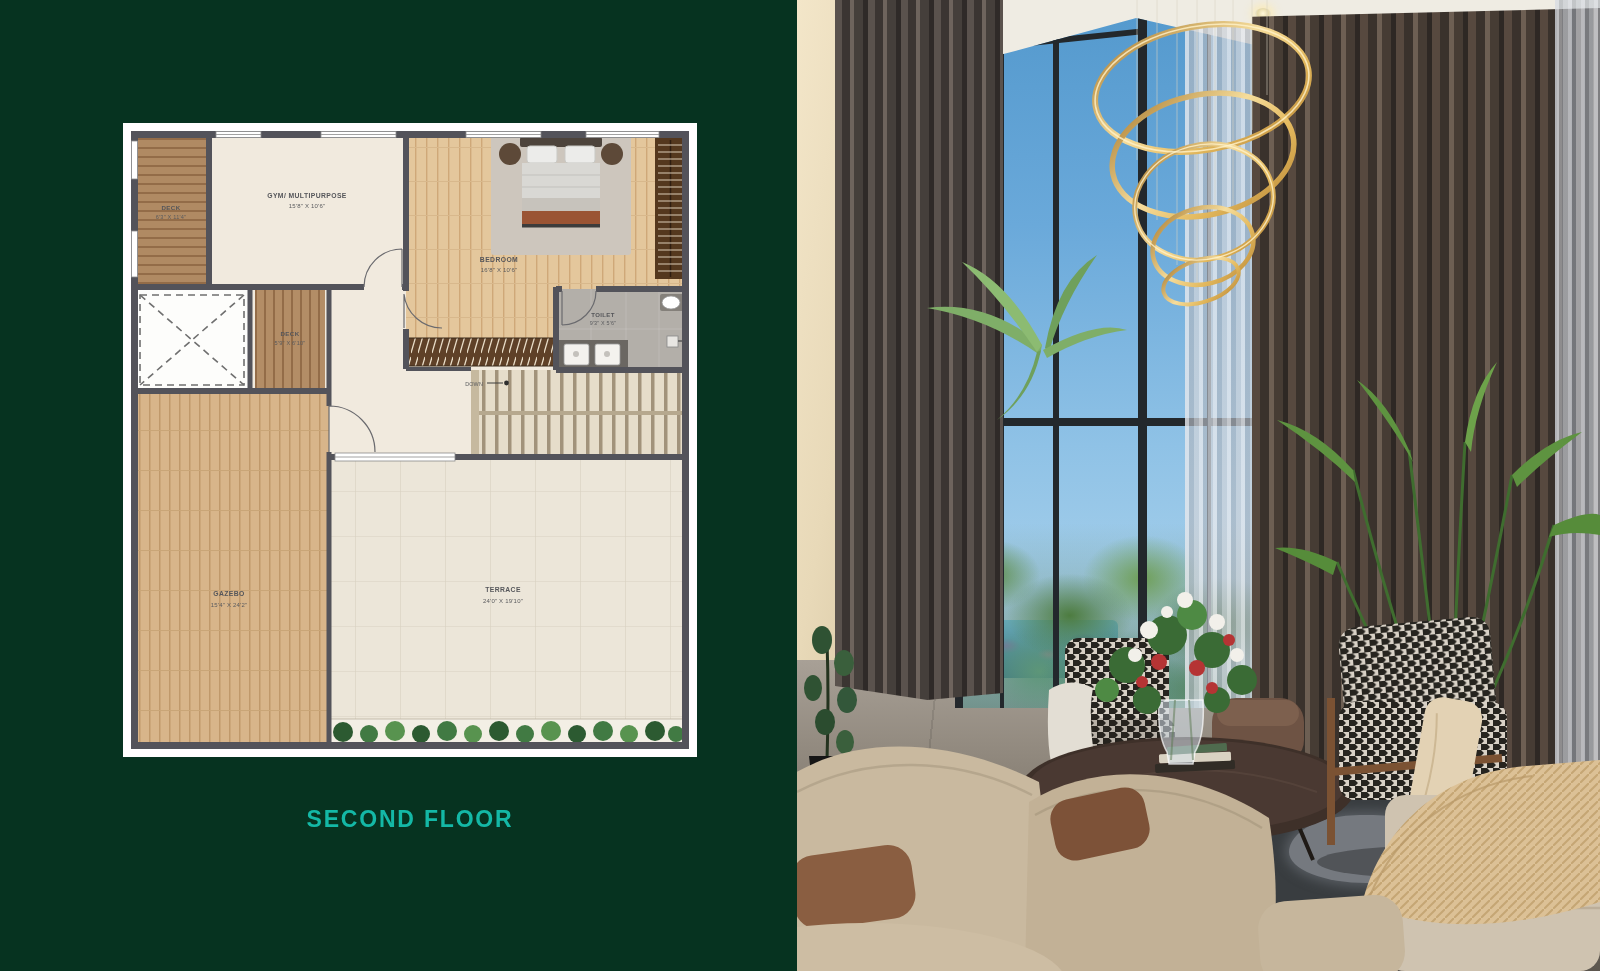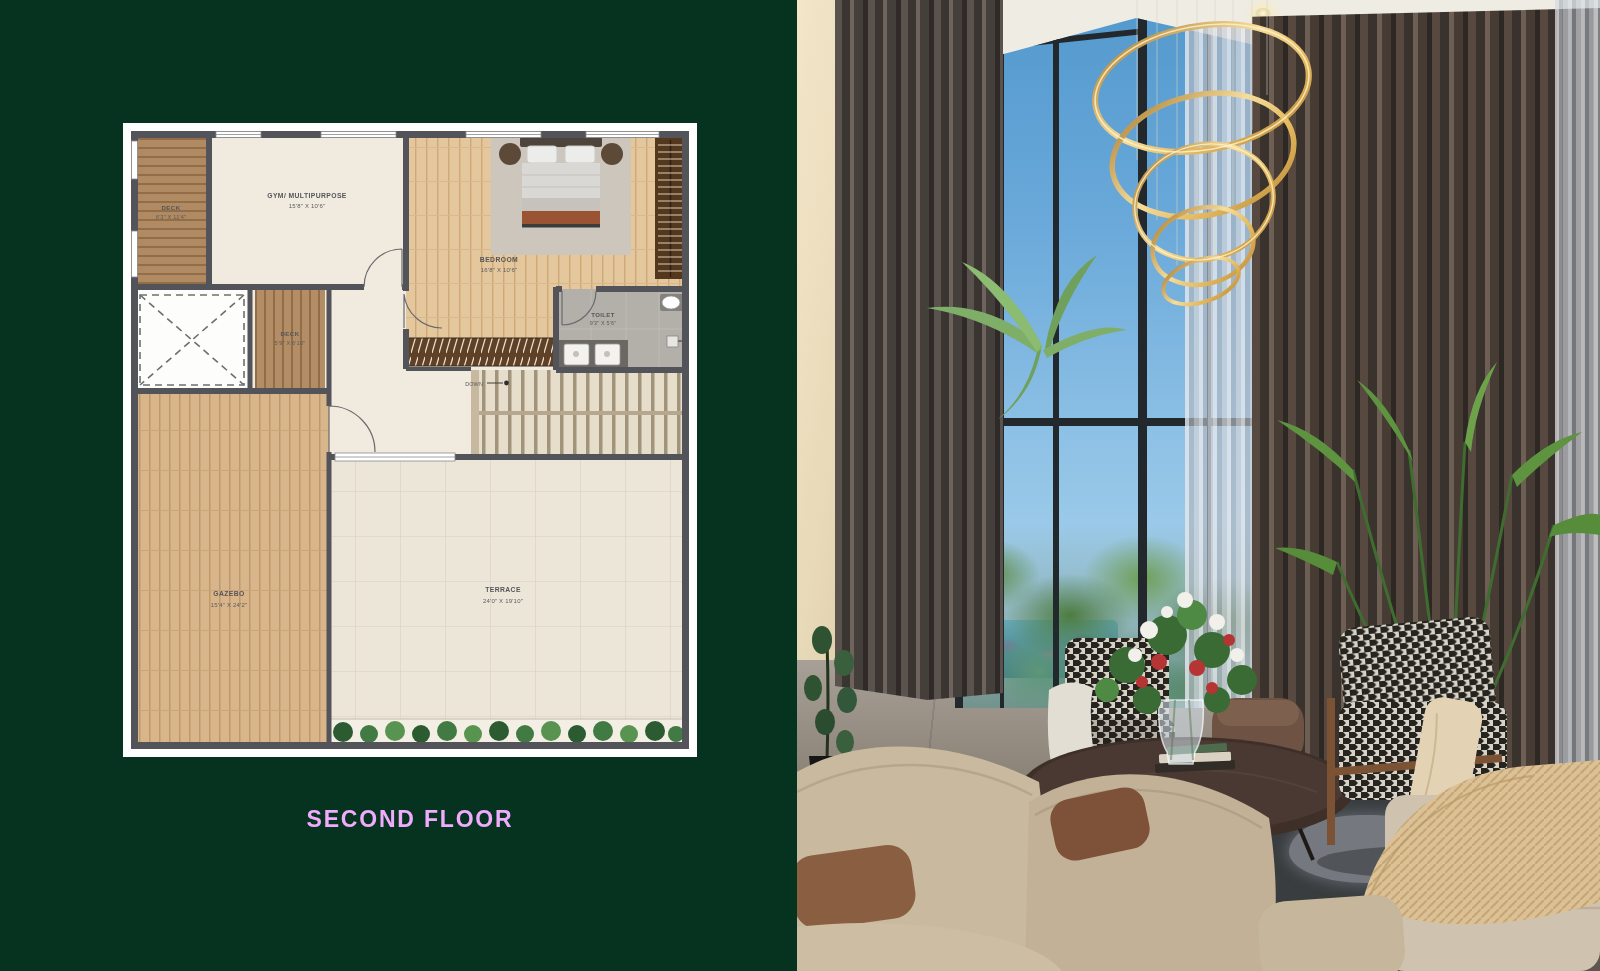--- a/index.html
+++ b/index.html
@@ -3,21 +3,21 @@
 <meta charset="utf-8">
 <style>
   html,body{margin:0;padding:0;background:#063320;}
   #canvas{position:relative;width:1600px;height:971px;overflow:hidden;
     background:#063320;font-family:"Liberation Sans",sans-serif;}
   
   #plan-card{position:absolute;left:123px;top:123px;width:558px;height:618px;
     background:#ffffff;padding:8px;}
   #plan-card svg{display:block;width:558px;height:618px;background:#f1eade;}
   #floor-title{position:absolute;left:123px;top:806px;width:574px;text-align:center;
-    color:#f0abfc;font-size:23px;font-weight:600;letter-spacing:1.8px;}
+    color:#14b8a6;font-size:23px;font-weight:600;letter-spacing:1.8px;}
   .plan-label{fill:#55565a;font-family:"Liberation Sans",sans-serif;letter-spacing:.4px;font-weight:600;}
   .plan-dims{fill:#5a5b5e;font-family:"Liberation Sans",sans-serif;letter-spacing:.2px;font-weight:400;}
   
   #photo{position:absolute;left:797px;top:0;width:803px;height:971px;overflow:hidden;
     background:linear-gradient(100deg,#f3e6c9 0%,#e8d9b8 12%,#d8c7a4 22%,#c7b493 30%);}
   .p-floor{position:absolute;left:0;top:660px;width:803px;height:311px;
     background:linear-gradient(180deg,#a8a096 0%,#8d857a 35%,#6f685f 70%,#5c564e 100%);}
   .p-floor:after{content:"";position:absolute;inset:0;
     background:repeating-linear-gradient(96deg,transparent 0 140px,rgba(0,0,0,.10) 140px 142px);}
   .p-ceiling{position:absolute;left:150px;top:0;width:653px;height:140px;background:#efece3;

